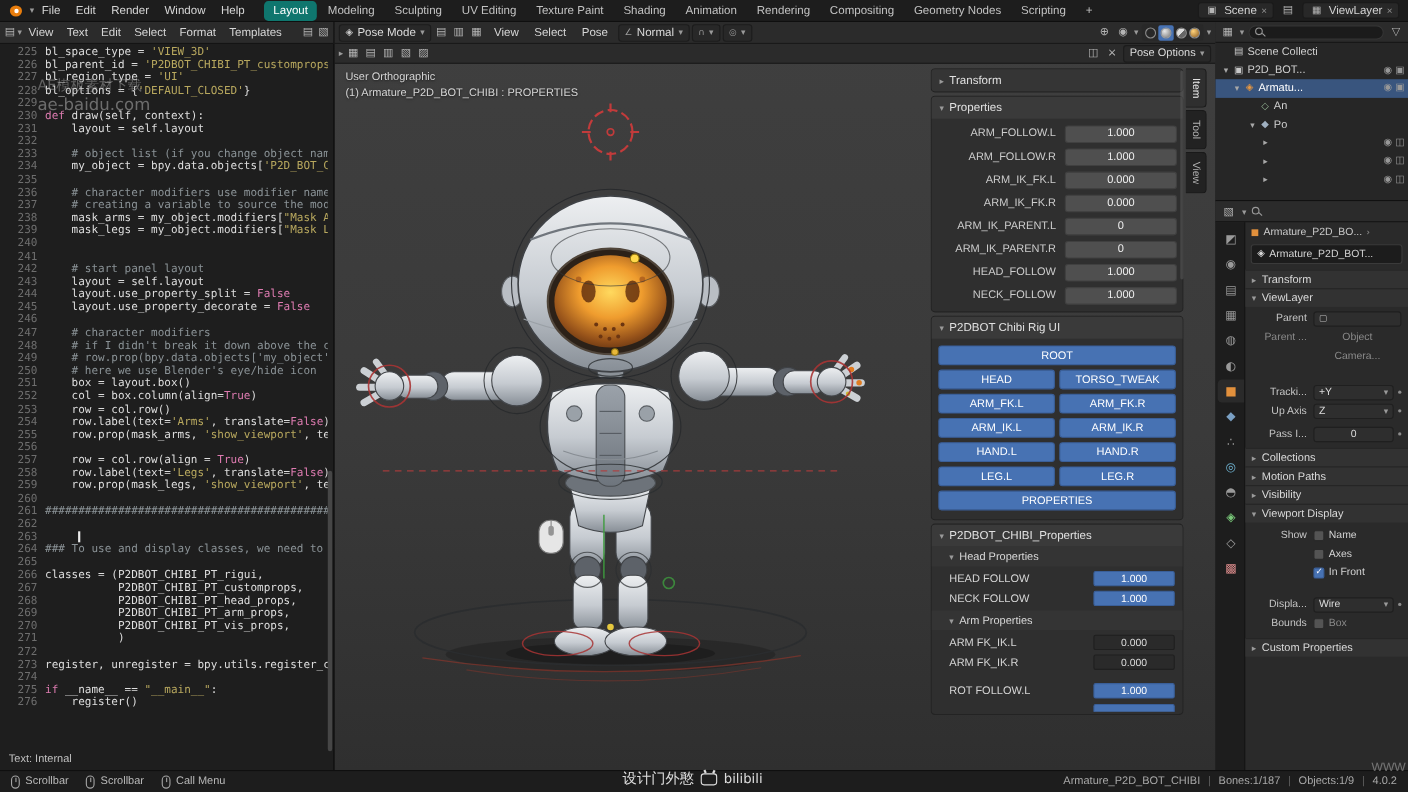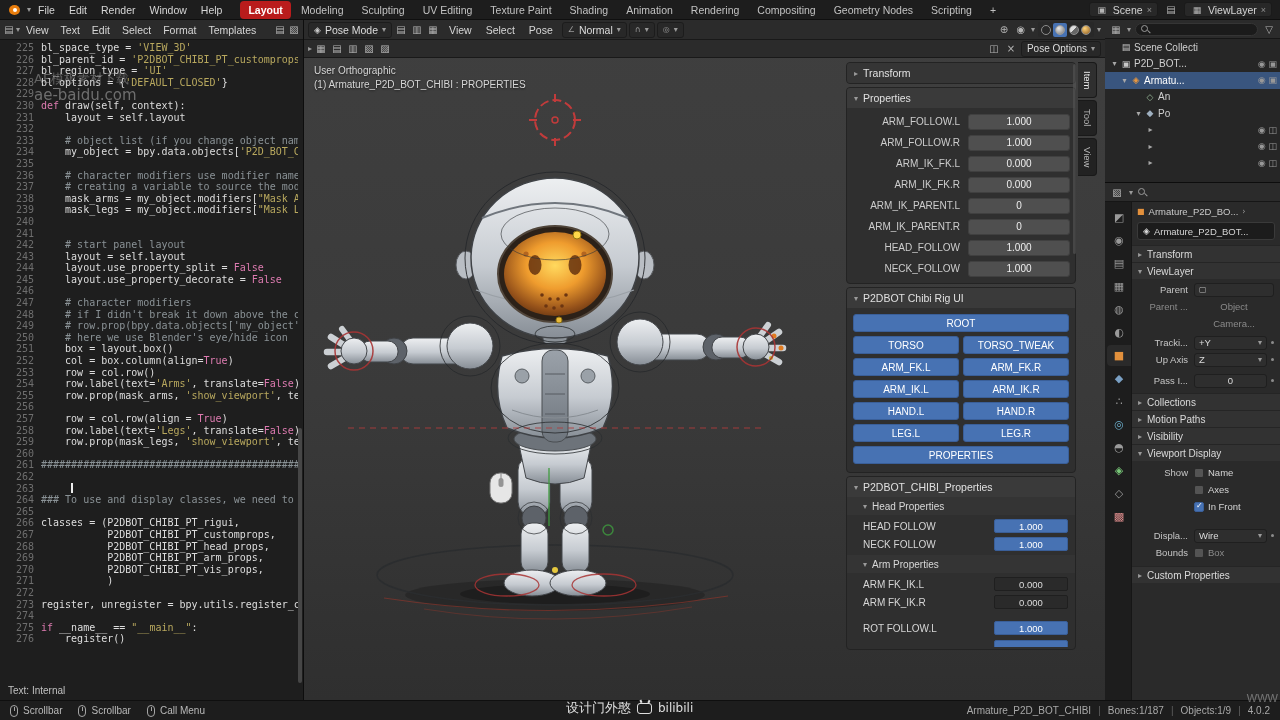--- a/index.html
+++ b/index.html
@@ -9,21 +9,21 @@
 
   
   .topbar{position:absolute;left:0;top:0;width:1280px;height:20px;background:#1d1d1d;
     border-bottom:1px solid #0f0f0f;display:flex;align-items:center;font-size:10.5px;z-index:6;}
   .blender-logo{width:15px;height:12px;margin:0 5px 0 7px;position:relative;}
   .blender-logo::before{content:"";position:absolute;left:2px;top:1px;width:11px;height:10px;border-radius:50%;background:#e87d0d;}
   .blender-logo::after{content:"";position:absolute;left:6px;top:4px;width:4px;height:4px;border-radius:50%;background:#fff;}
   .menu-item{padding:0 7px;color:#d6d6d6;height:100%;display:flex;align-items:center;cursor:default;}
   .workspaces{display:flex;align-items:center;height:100%;margin-left:10px;}
   .ws{padding:0 8px;height:18px;display:flex;align-items:center;color:#c2c2c2;border-radius:4px;margin:0 1px;}
-  .ws.active{background:#b91c1c;color:#fff;font-weight:bold;}
+  .ws.active{background:#0f766e;color:#fff;}
   .topbar-right{margin-left:auto;display:flex;align-items:center;gap:6px;padding-right:8px;}
   .tb-field{display:flex;align-items:center;gap:4px;background:#282828;border:1px solid #1a1a1a;border-radius:3px;height:15px;padding:0 5px;}
   .tb-x{color:#8f8f8f;font-size:9px;}
   .ic{display:inline-flex;align-items:center;justify-content:center;width:14px;height:14px;color:#b5b5b5;font-size:10px;flex:none;}
   .arr{color:#9a9a9a;font-size:8px;}
 
   
   .texted{position:absolute;left:0;top:20px;width:304px;height:680px;background:#1e1e1e;border-right:1px solid #0d0d0d;z-index:2;}
   .ted-header{height:20px;background:#2b2b2b;border-bottom:1px solid #141414;display:flex;align-items:center;font-size:10.5px;padding:0 2px;}
   .ted-header .menu-item{padding:0 6px;}
@@ -742,21 +742,21 @@
     </div>
     <div class="panel">
       <div class="panel-h">
         <span class="arr">▾</span>
         <span>P2DBOT Chibi Rig UI</span>
       </div>
       <div class="rig-grid">
 
           <div class="rbtn full">ROOT</div>
 
-          <div class="rbtn">TORSO</div>
+          <div class="rbtn">HEAD</div>
 
           <div class="rbtn">TORSO_TWEAK</div>
 
           <div class="rbtn">ARM_FK.L</div>
 
           <div class="rbtn">ARM_FK.R</div>
 
           <div class="rbtn">ARM_IK.L</div>
 
           <div class="rbtn">ARM_IK.R</div>
@@ -1002,21 +1002,21 @@
           </span>
       </div>
       <div class="pe-row">
         <span class="pe-label"></span>
         <span class="pe-val">
             <span class="pe-field disabled">
               <span>Camera...</span>
             </span>
           </span>
       </div>
-      <div class="pe-row" style="margin-top:2px;">
+      <div class="pe-row" style="margin-top:16px;">
         <span class="pe-label">Tracki...</span>
         <span class="pe-val">
           <span class="pe-field">
               <span>+Y</span>
               <span class="arr">▾</span>
             </span>
           <span class="dot"></span>
         </span>
       </div>
       <div class="pe-row">

